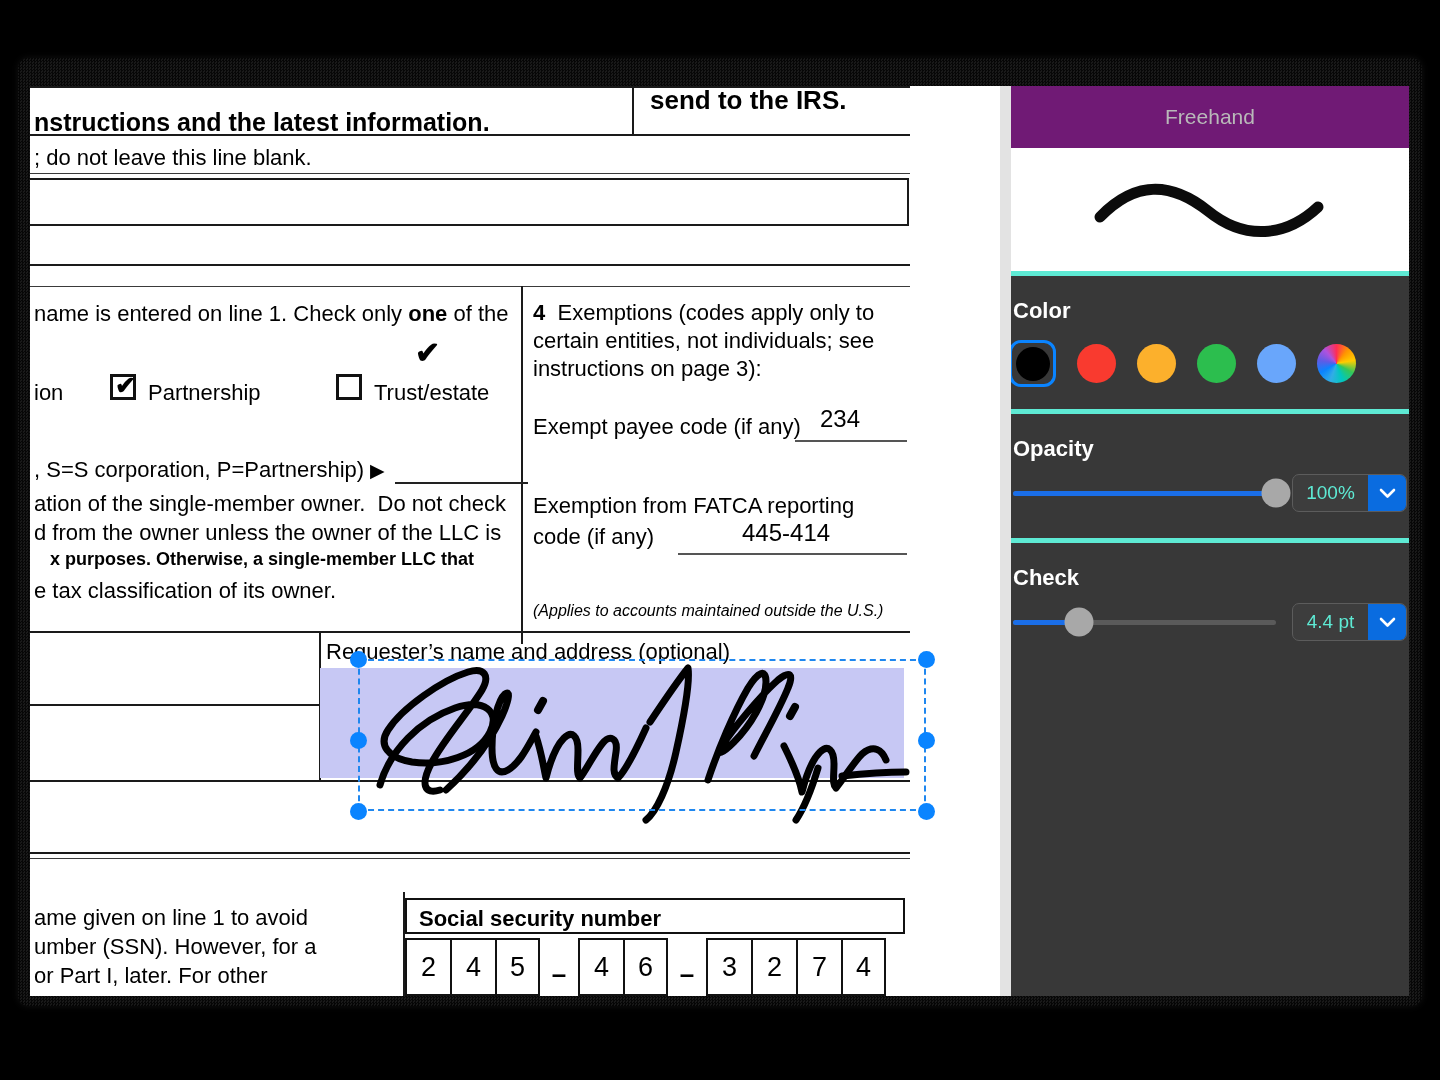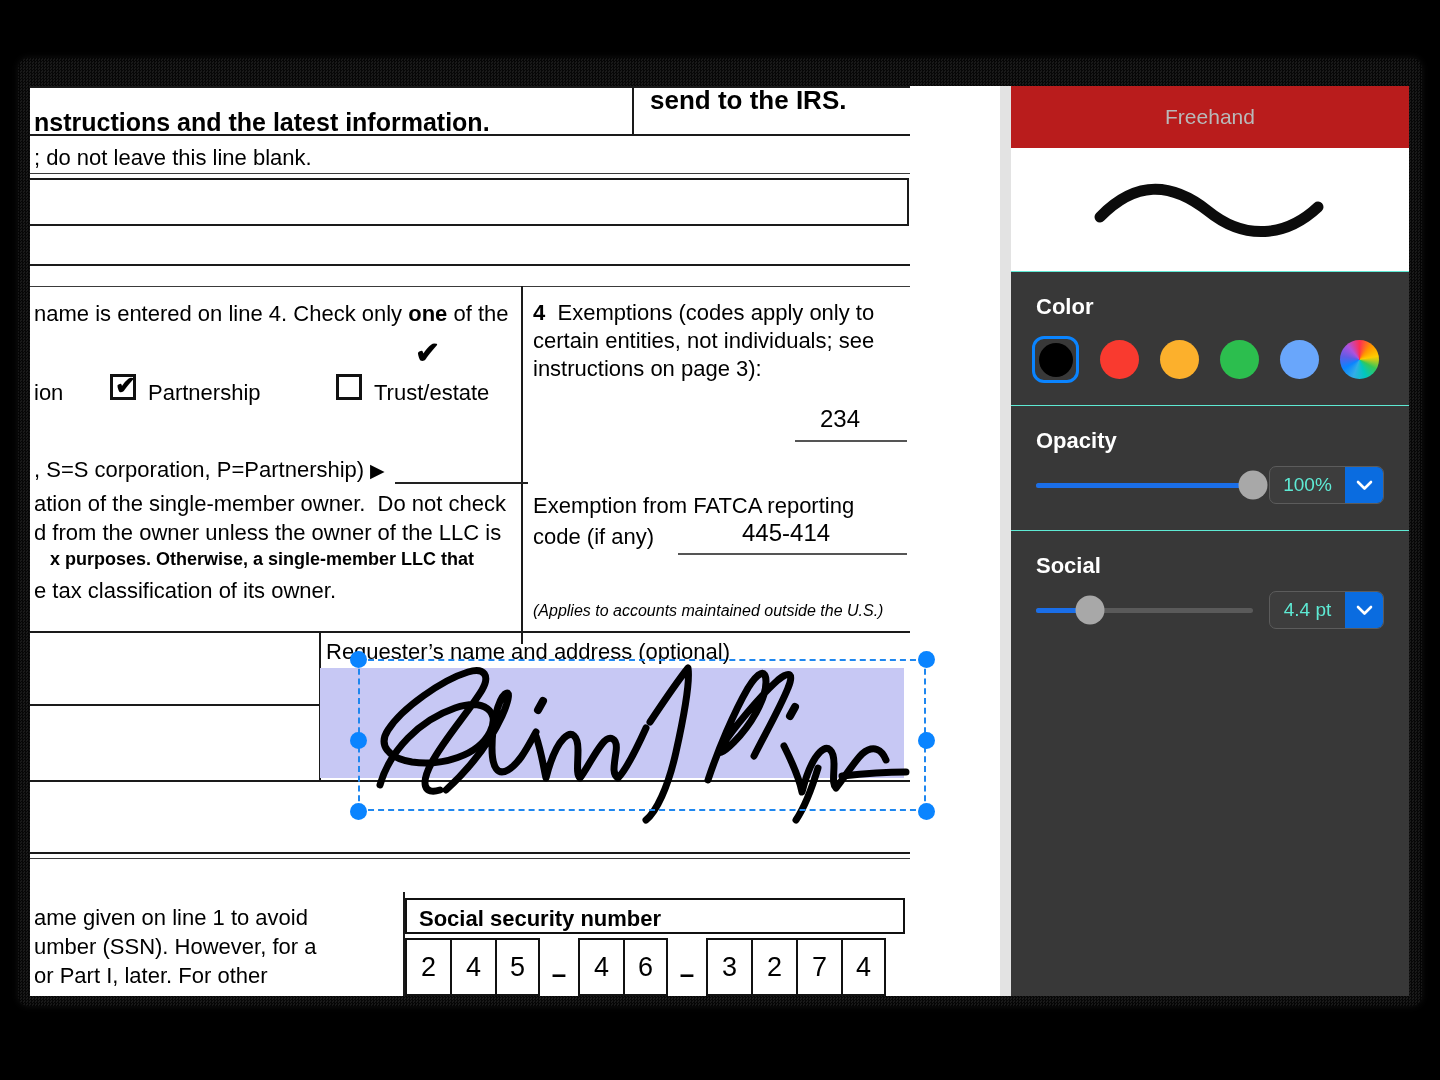--- a/index.html
+++ b/index.html
@@ -191,32 +191,32 @@
     background: #383838;
     overflow: hidden;
   }
   .panel-title {
     height: 62px;
     display: flex;
     align-items: center;
     justify-content: center;
     color: #b9b9b9;
     font-size: 21px;
-    background: #b91c1c;
+    background: #701a75;
   }
   .preview {
     height: 123px;
     background: #ffffff;
     display: flex;
     align-items: center;
     justify-content: center;
   }
   .section {
-    padding: 0 25px;
-    border-top: 1px solid #5eead4;
+    padding: 0 2px;
+    border-top: 5px solid #5eead4;
   }
   .section:first-of-type { border-top: none; }
   .sec-label {
     color: #ffffff;
     font-size: 22px;
     font-weight: bold;
     padding-top: 22px;
     padding-bottom: 6px;
   }
   .swatch-row {
@@ -324,21 +324,21 @@
     <div class="ftext" style="left:4px; top:58px; font-size:22px;">; do not leave this line blank.</div>
     <div class="rule h-thin" style="left:0; top:87px; width:880px;"></div>
 
     <div class="field-box" style="left:-10px; top:92px; width:885px; height:44px;"></div>
 
     <div class="rule h" style="left:0; top:178px; width:880px;"></div>
 
     <div class="rule h-thin" style="left:0; top:200px; width:880px;"></div>
     <div class="rule v" style="left:491px; top:200px; height:358px;"></div>
 
-    <div class="ftext" style="left:4px; top:214px; font-size:22px;"><span>name is entered on line 4. Check only</span> <span class="f-bold">one</span> <span>of the</span></div>
+    <div class="ftext" style="left:4px; top:214px; font-size:22px;"><span>name is entered on line 1. Check only</span> <span class="f-bold">one</span> <span>of the</span></div>
 
     <div class="ftext" style="left:4px; top:293px; font-size:22px;">ion</div>
 
     <div class="cbox" style="left:80px; top:288px;">
       <span class="tick">✔</span>
     </div>
     <div class="ftext" style="left:118px; top:293px; font-size:22px;">Partnership</div>
 
     <div class="cbox" style="left:306px; top:288px;"></div>
     <div class="ftext" style="left:344px; top:293px; font-size:22px;">Trust/estate</div>
@@ -349,20 +349,21 @@
     <div class="arrow-glyph" style="left:340px; top:375px;">▶</div>
     <div class="underline-blank" style="left:365px; top:396px; width:133px;"></div>
 
     <div class="ftext" style="left:4px; top:404px; font-size:22px;">ation of the single-member owner.  Do not check</div>
     <div class="ftext" style="left:4px; top:433px; font-size:22px;">d from the owner unless the owner of the LLC is</div>
     <div class="ftext" style="left:20px; top:462px; font-size:18px;font-weight:bold;">x purposes. Otherwise, a single-member LLC that</div>
     <div class="ftext" style="left:4px; top:491px; font-size:22px;">e tax classification of its owner.</div>
 
     <div class="ftext wrap" style="left:503px; top:213px; width:360px; font-size:22px;"><span class="f-bold">4</span>&nbsp; <span>Exemptions (codes apply only to certain entities, not individuals; see instructions on page 3):</span></div>
 
+    <div class="ftext" style="left:503px; top:327px; font-size:22px;">Exempt payee code (if any)</div>
     <div class="ftext" style="left:790px; top:318px; font-size:24px;">234</div>
     <div class="underline-blank" style="left:765px; top:354px; width:112px; height:2px; background:#555;"></div>
 
     <div class="ftext" style="left:503px; top:406px; font-size:22px;">Exemption from FATCA reporting</div>
     <div class="ftext" style="left:503px; top:437px; font-size:22px;">code (if any)</div>
     <div class="ftext" style="left:712px; top:432px; font-size:24px;">445-414</div>
     <div class="underline-blank" style="left:648px; top:467px; width:229px; height:2px; background:#555;"></div>
 
     <div class="ftext f-ital" style="left:503px; top:515px; font-size:16px;">(Applies to accounts maintained outside the U.S.)</div>
 
@@ -478,21 +479,21 @@
           <div class="caret">
             <svg width="17" height="11" viewBox="0 0 17 11">
               <path d="M2 2 L8.5 8.5 L15 2" fill="none" stroke="#fff" stroke-width="2.6" stroke-linecap="round" stroke-linejoin="round"></path>
             </svg>
           </div>
         </div>
       </div>
     </div>
 
     <div class="section">
-      <div class="sec-label">Social</div>
+      <div class="sec-label">Check</div>
       <div class="slider-row">
         <div class="track">
           <div class="fill" style="width:25%;"></div>
           <div class="knob" style="left:25%;"></div>
         </div>
         <div class="stepper">
           <div class="val">4.4 pt</div>
           <div class="caret">
             <svg width="17" height="11" viewBox="0 0 17 11">
               <path d="M2 2 L8.5 8.5 L15 2" fill="none" stroke="#fff" stroke-width="2.6" stroke-linecap="round" stroke-linejoin="round"></path>

